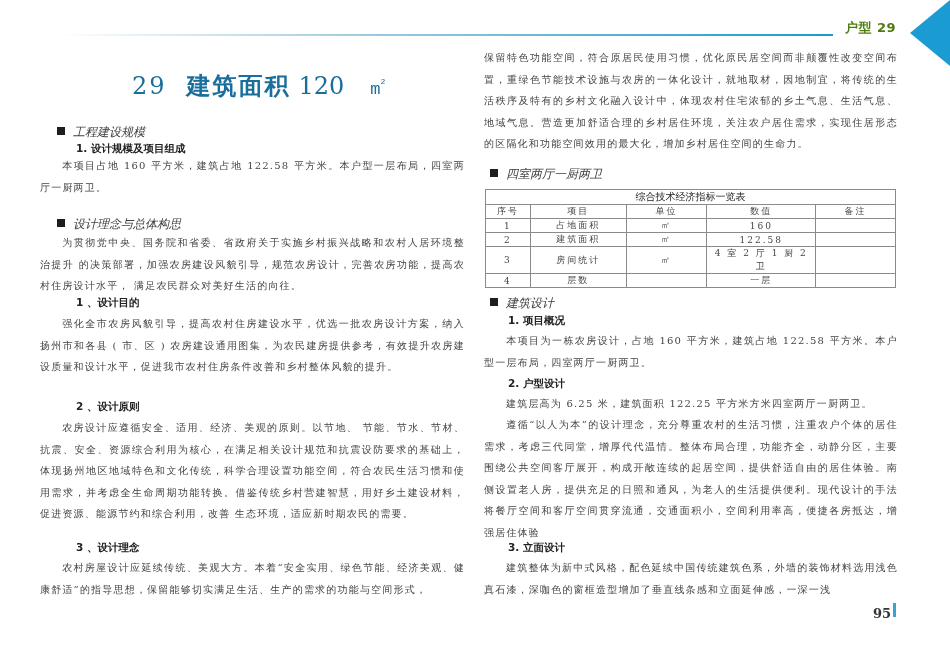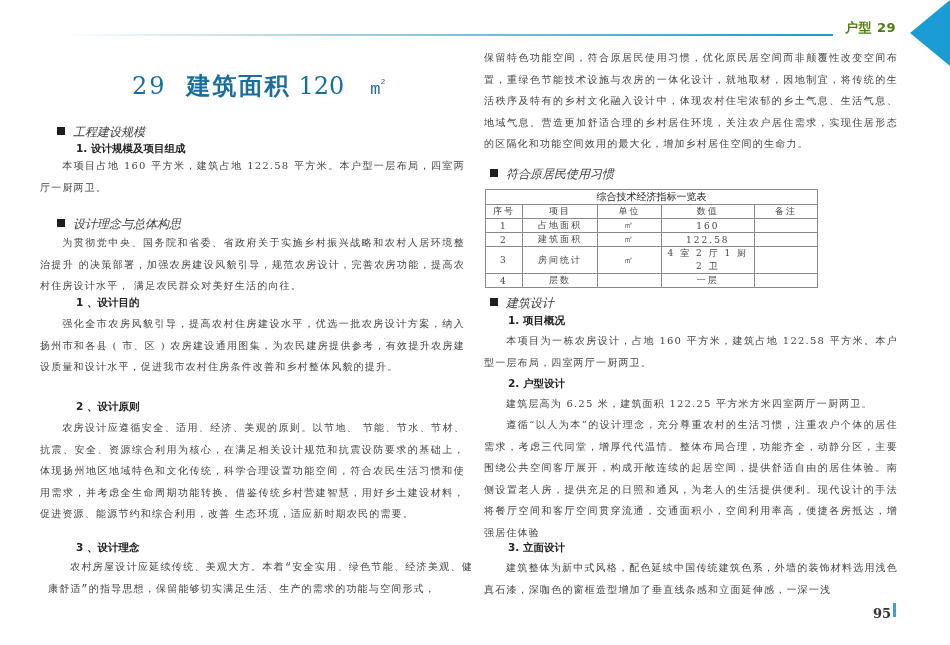--- a/index.html
+++ b/index.html
@@ -44,21 +44,21 @@
     position: absolute; font-family: "DejaVu Sans", "Liberation Sans", sans-serif;
     font-size: 10.5px; color: #222; font-weight: bold; white-space: nowrap;
   }
   .para {
     position: absolute; font-size: 10px; line-height: 21.6px; color: #444;
     text-align: justify; letter-spacing: 1.2px;
   }
   .para .indent { display: inline-block; width: 22px; }
 
   table.kpi {
-    position: absolute; left: 485px; top: 189px; width: 333px;
+    position: absolute; left: 485px; top: 189px; width: 411px;
     border-collapse: collapse; font-size: 9px; color: #444;
   }
   table.kpi td, table.kpi th {
     border: 1px solid #8a8a8a; height: 13px; padding: 0; text-align: center; font-weight: normal;
     letter-spacing: 2px;
   }
   table.kpi .caption-row td {
     font-family: "DejaVu Sans", "Liberation Sans", sans-serif; font-size: 10px; color: #222; letter-spacing: 0;
   }
   .page-num {
@@ -90,26 +90,26 @@
 </div>
 <div class="para" style="left:40px; top:232px; width:425px;"><span class="indent"></span><span>为贯彻党中央、国务院和省委、省政府关于实施乡村振兴战略和农村人居环境整治提升 的决策部署，加强农房建设风貌引导，规范农房设计，完善农房功能，提高农村住房设计水平， 满足农民群众对美好生活的向往。</span></div>
 
 <div class="sub-head" style="left:76px; top:296px;">1 、设计目的</div>
 <div class="para" style="left:40px; top:313px; width:425px;"><span class="indent"></span><span>强化全市农房风貌引导，提高农村住房建设水平，优选一批农房设计方案，纳入扬州市和各县 ( 市、区 ) 农房建设通用图集，为农民建房提供参考，有效提升农房建设质量和设计水平，促进我市农村住房条件改善和乡村整体风貌的提升。</span></div>
 
 <div class="sub-head" style="left:76px; top:400px;">2 、设计原则</div>
 <div class="para" style="left:40px; top:417px; width:425px;"><span class="indent"></span><span>农房设计应遵循安全、适用、经济、美观的原则。以节地、 节能、节水、节材、抗震、安全、资源综合利用为核心，在满足相关设计规范和抗震设防要求的基础上，体现扬州地区地域特色和文化传统，科学合理设置功能空间，符合农民生活习惯和使用需求，并考虑全生命周期功能转换。借鉴传统乡村营建智慧，用好乡土建设材料，促进资源、能源节约和综合利用，改善 生态环境，适应新时期农民的需要。</span></div>
 
 <div class="sub-head" style="left:76px; top:541px;">3 、设计理念</div>
-<div class="para" style="left:48px; top:557px; width:425px;font-family:Liberation Mono, monospace;"><span class="indent"></span><span>农村房屋设计应延续传统、美观大方。本着“安全实用、绿色节能、经济美观、健康舒适”的指导思想，保留能够切实满足生活、生产的需求的功能与空间形式，</span></div>
+<div class="para" style="left:40px; top:557px; width:425px;"><span class="indent"></span><span>农村房屋设计应延续传统、美观大方。本着“安全实用、绿色节能、经济美观、健康舒适”的指导思想，保留能够切实满足生活、生产的需求的功能与空间形式，</span></div>
 
 <div class="para" style="left:484px; top:47px; width:414px;">保留特色功能空间，符合原居民使用习惯，优化原民居空间而非颠覆性改变空间布置，重绿色节能技术设施与农房的一体化设计，就地取材，因地制宜，将传统的生活秩序及特有的乡村文化融入设计中，体现农村住宅浓郁的乡土气息、生活气息、地域气息。营造更加舒适合理的乡村居住环境，关注农户居住需求，实现住居形态的区隔化和功能空间效用的最大化，增加乡村居住空间的生命力。</div>
 
 <div class="section-head" style="left:490px; top:166px;">
-  <span class="sq"></span><span>符合原居民使用习惯</span>
+  <span class="sq"></span><span>四室两厅一厨两卫</span>
 </div>
 
 <table class="kpi">
   <colgroup>
     <col style="width:45px">
       <col style="width:96px">
       <col style="width:81px">
       <col style="width:109px">
       <col style="width:80px">
   </colgroup>

